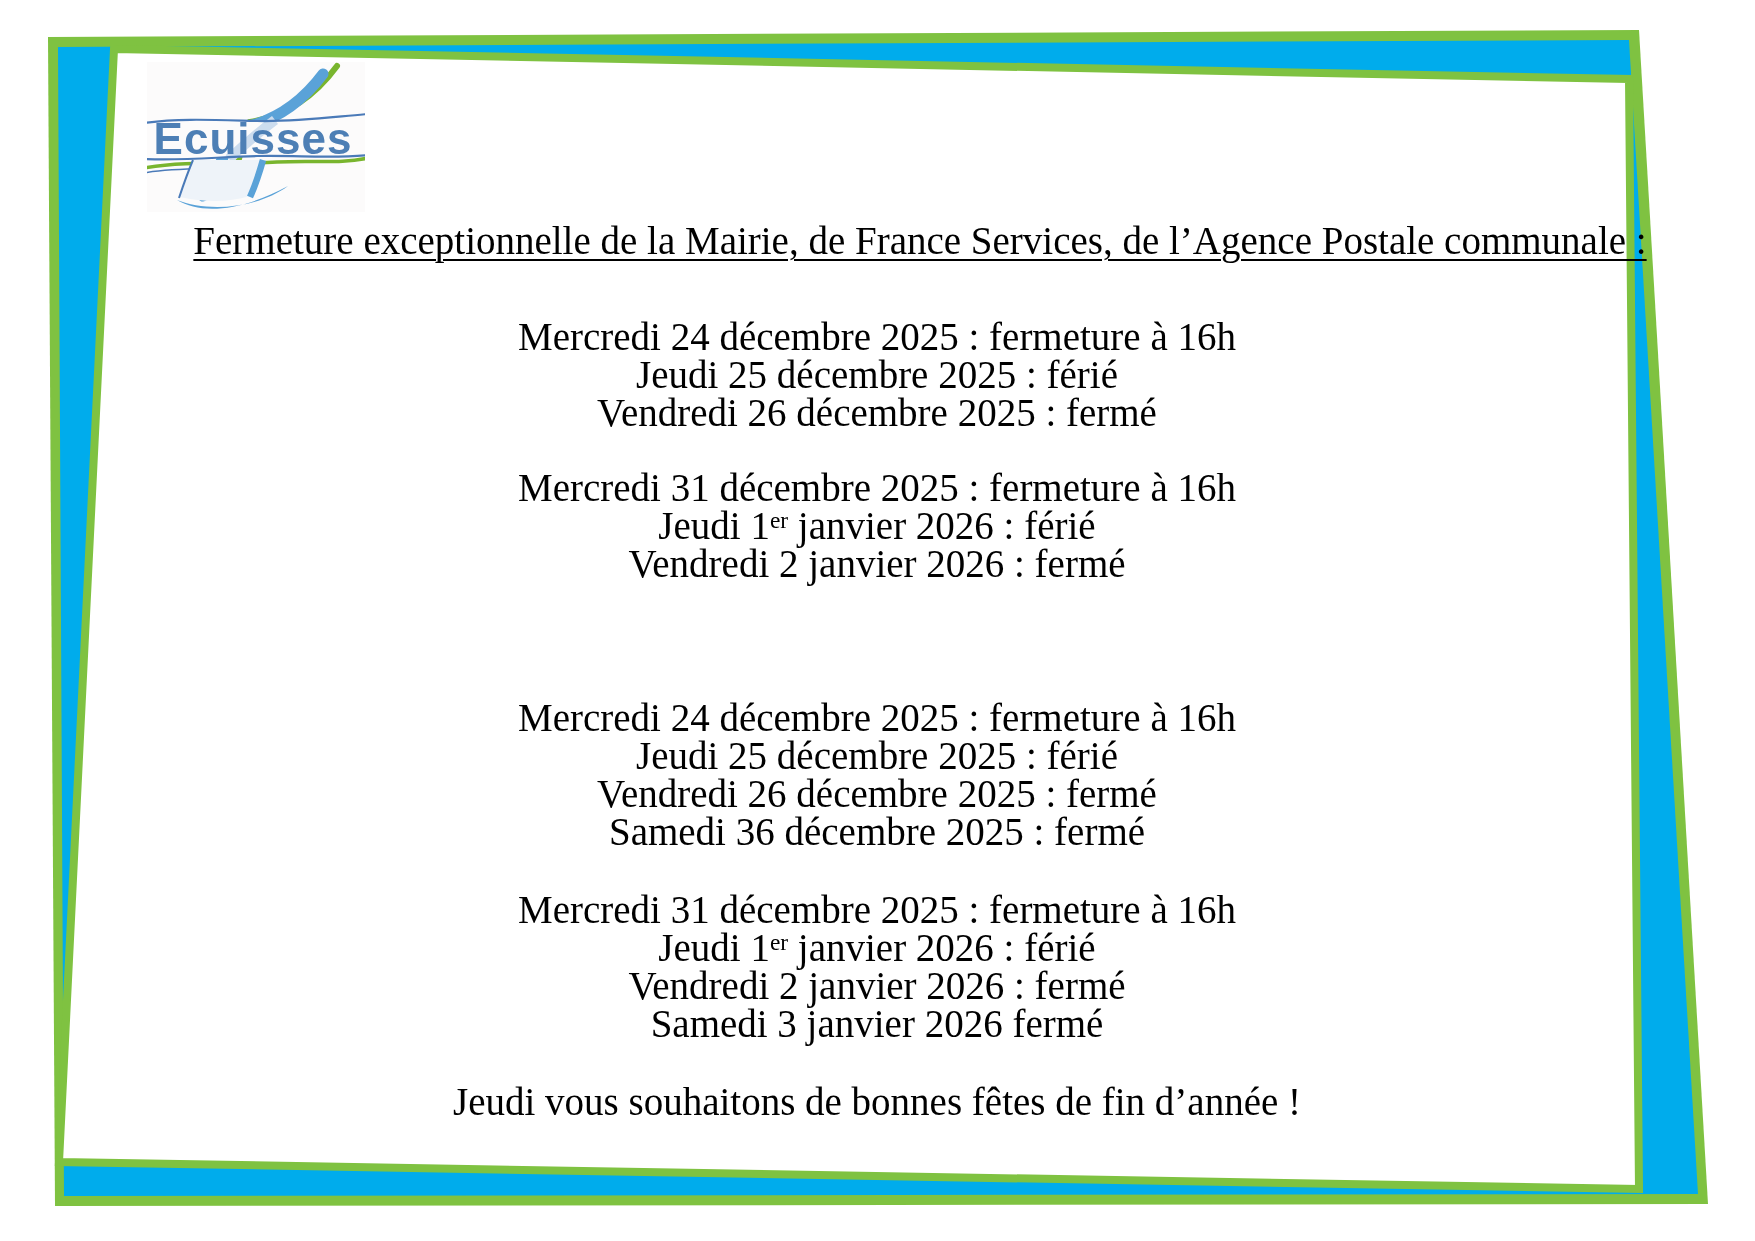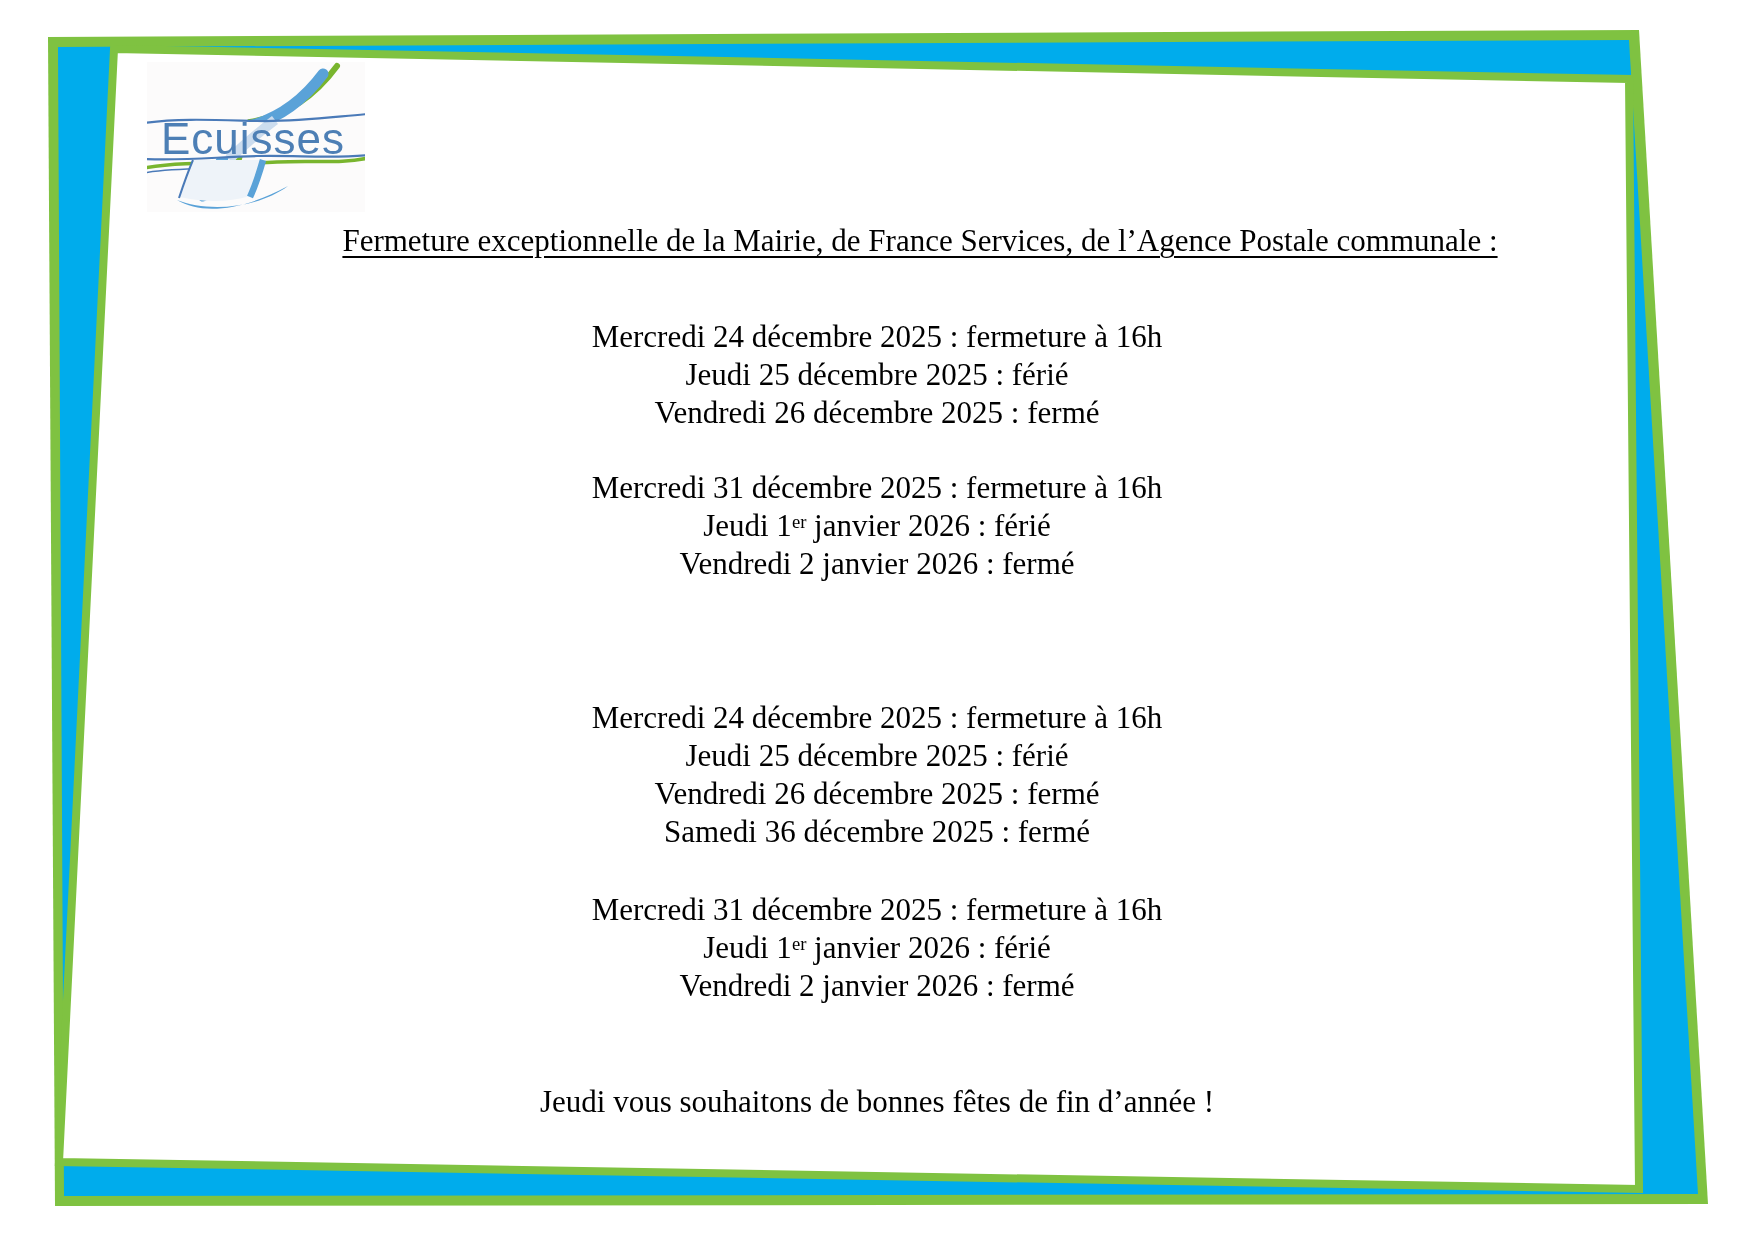--- a/index.html
+++ b/index.html
@@ -8,36 +8,36 @@
     background:#ffffff;
     font-family:"Liberation Serif", serif;
     position:relative;
     overflow:hidden;
   }
   .page{position:absolute;inset:0;}
   svg.frame{position:absolute;left:0;top:0;width:1755px;height:1241px;}
   .frame .outer-green{fill:#7fc241;}
   .frame .inner-blue{fill:#00acec;}
   .frame .white-panel{fill:#ffffff;stroke:#7fc241;stroke-width:8;}
-  .logo{position:absolute;left:147px;top:62px;width:218px;height:150px;}
+  .logo{position:absolute;left:147px;top:62px;width:218px;height:150px;font-weight:bold;}
   .logo svg{width:100%;height:100%;display:block;}
   .logo text{
     font-family:"Liberation Sans", sans-serif;
     font-size:44px;
     letter-spacing:1px;
     fill:#4d7fb5;
   }
   .content{
     position:absolute;left:97px;top:0;width:1560px;height:1241px;
     color:#000;
   }
   .line{
     position:absolute;left:0;right:0;
     height:38px;line-height:38px;
-    font-size:31px;
+    font-size:39px;
     text-align:center;
     white-space:nowrap;
   }
   .heading{
     text-decoration:underline;
     text-decoration-thickness:2px;
     text-underline-offset:5px;
   }
   .shift-right{left:43px;right:-43px;}
   sup{
@@ -96,17 +96,18 @@
 
 
     <div class="line" style="top:699px">Mercredi 24 décembre 2025 : fermeture à 16h</div>
     <div class="line" style="top:737px">Jeudi 25 décembre 2025 : férié</div>
     <div class="line" style="top:775px">Vendredi 26 décembre 2025 : fermé</div>
     <div class="line" style="top:813px">Samedi 36 décembre 2025 : fermé</div>
 
     <div class="line" style="top:891px">Mercredi 31 décembre 2025 : fermeture à 16h</div>
     <div class="line" style="top:929px"><span>Jeudi 1</span><sup>er</sup><span> janvier 2026 : férié</span></div>
     <div class="line" style="top:967px">Vendredi 2 janvier 2026 : fermé</div>
+    <div class="line" style="top:1005px">Samedi 3 janvier 2026 fermé</div>
 
     <div class="line" style="top:1083px">Jeudi vous souhaitons de bonnes fêtes de fin d’année !</div>
 
   </div>
 </div>
 
 </body></html>

